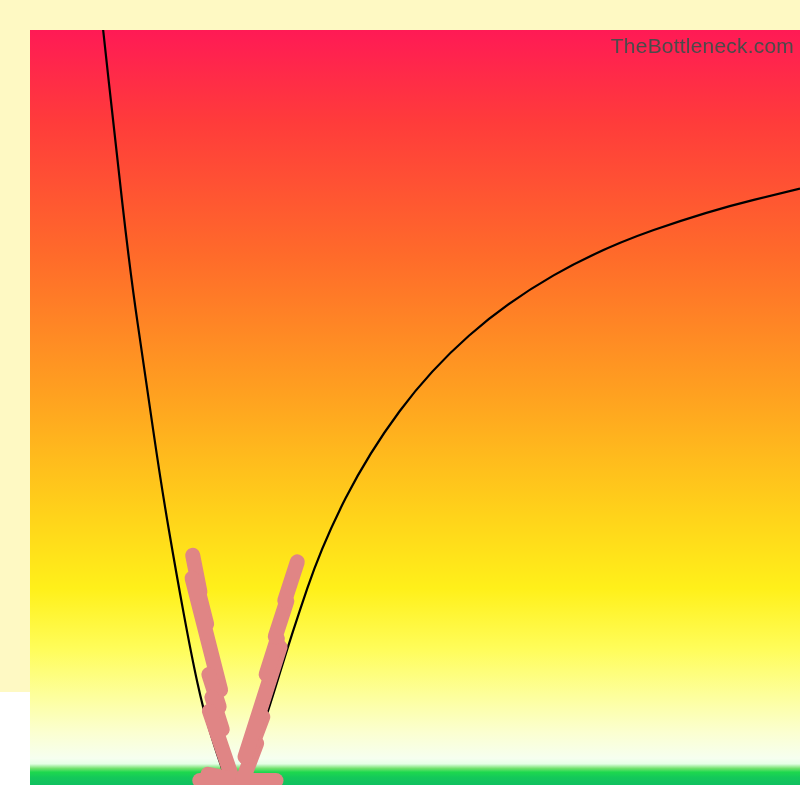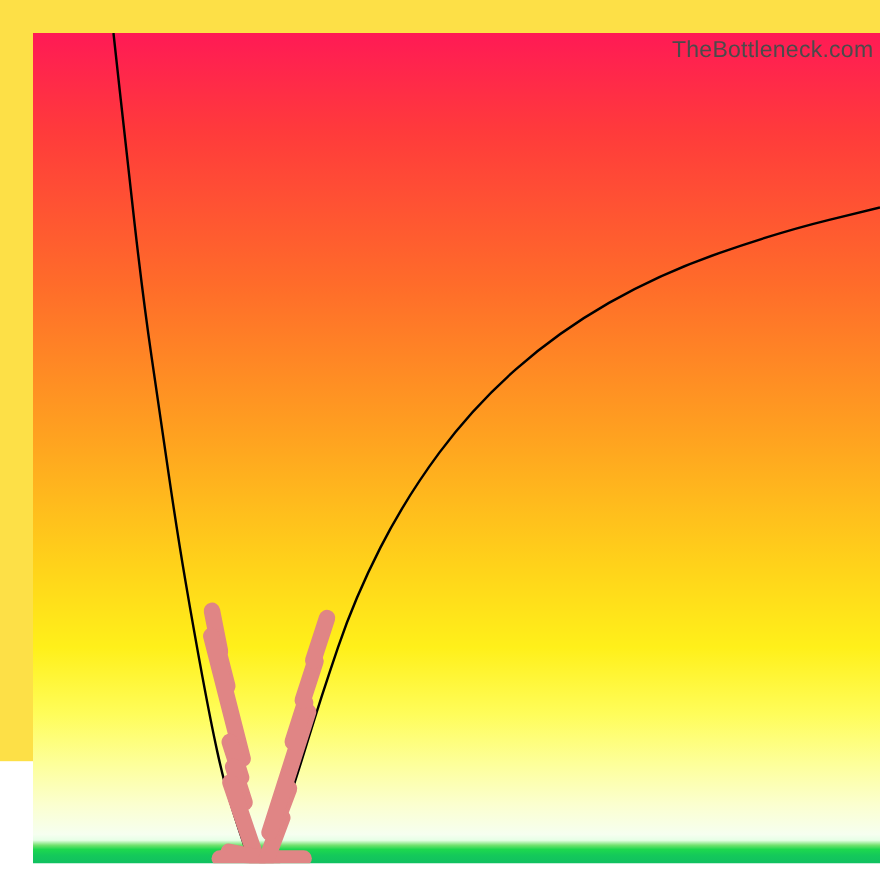--- a/index.html
+++ b/index.html
@@ -6,21 +6,21 @@
     margin: 0;
     padding: 0;
     width: 800px;
     height: 800px;
     overflow: hidden;
     font-family: Arial, Helvetica, sans-serif;
   }
   .frame {
     width: 800px;
     height: 692px;
-    background: #fde047;
+    background: #fef9c3;
     position: relative;
   }
   .plot-area {
     position: absolute;
     left: 30px;
     top: 30px;
     width: 770px;
     height: 755px;
     overflow: hidden;
   }

